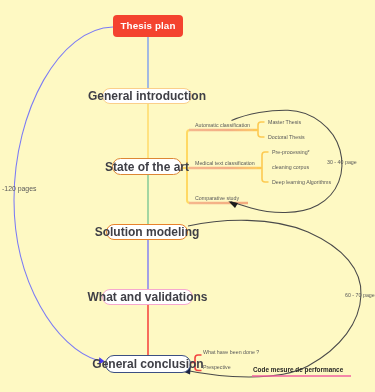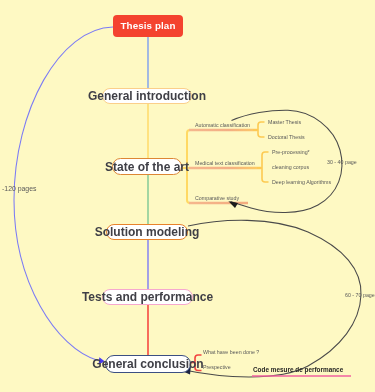--- a/index.html
+++ b/index.html
@@ -108,21 +108,21 @@
 
   <div class="node n-pill" style="left:106px;top:224px;width:82px;height:16px;border-color:#e8832b;">
     <span>Solution modeling</span>
   </div>
 
   <div class="node n-pill" style="left:112px;top:158px;width:70px;height:17px;border-color:#dd8734;">
     <span>State of the art</span>
   </div>
 
   <div class="node n-pill" style="left:102px;top:289px;width:91px;height:16px;border-color:#f6a8ce;">
-    <span>Tests and performance</span>
+    <span>What and validations</span>
   </div>
 
   <div class="node n-pill" style="left:105px;top:355px;width:86px;height:18px;border-color:#3c4f82;">
     <span>General conclusion</span>
   </div>
 
   <div class="leaf" style="left:195px;top:123px;">Automatic classification</div>
   <div class="leaf" style="left:268px;top:120px;">Master Thesis</div>
   <div class="leaf" style="left:268px;top:135px;">Doctoral Thesis</div>
   <div class="leaf" style="left:195px;top:161px;">Medical text classification</div>

